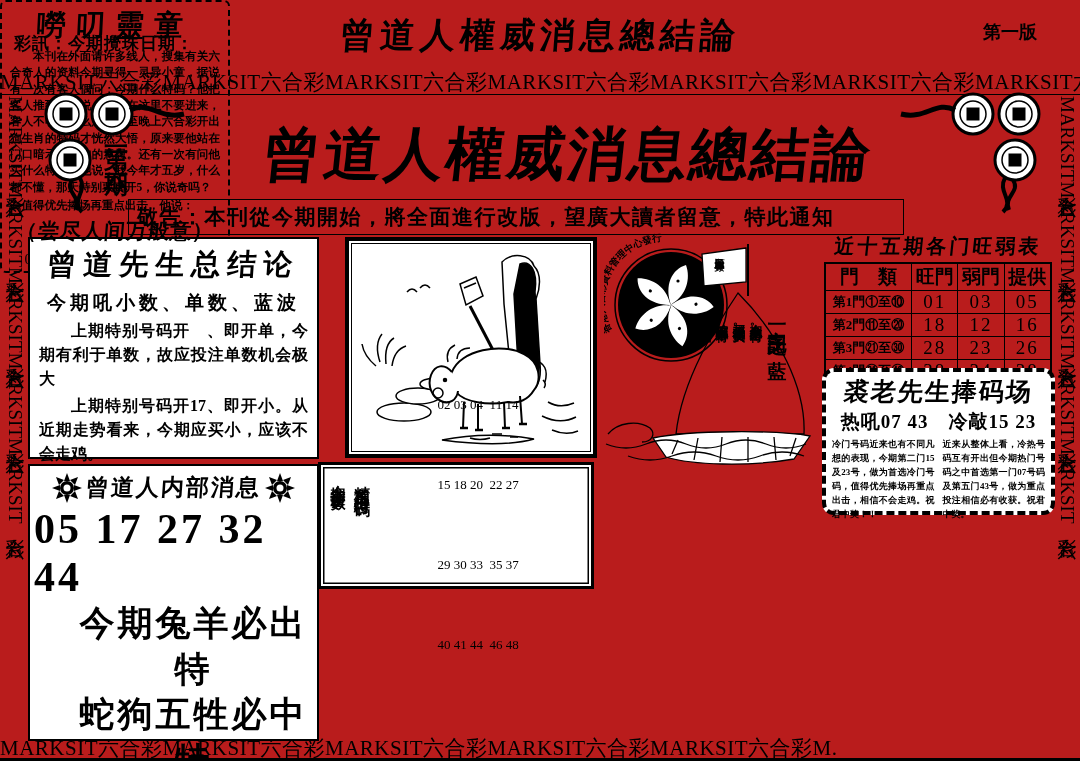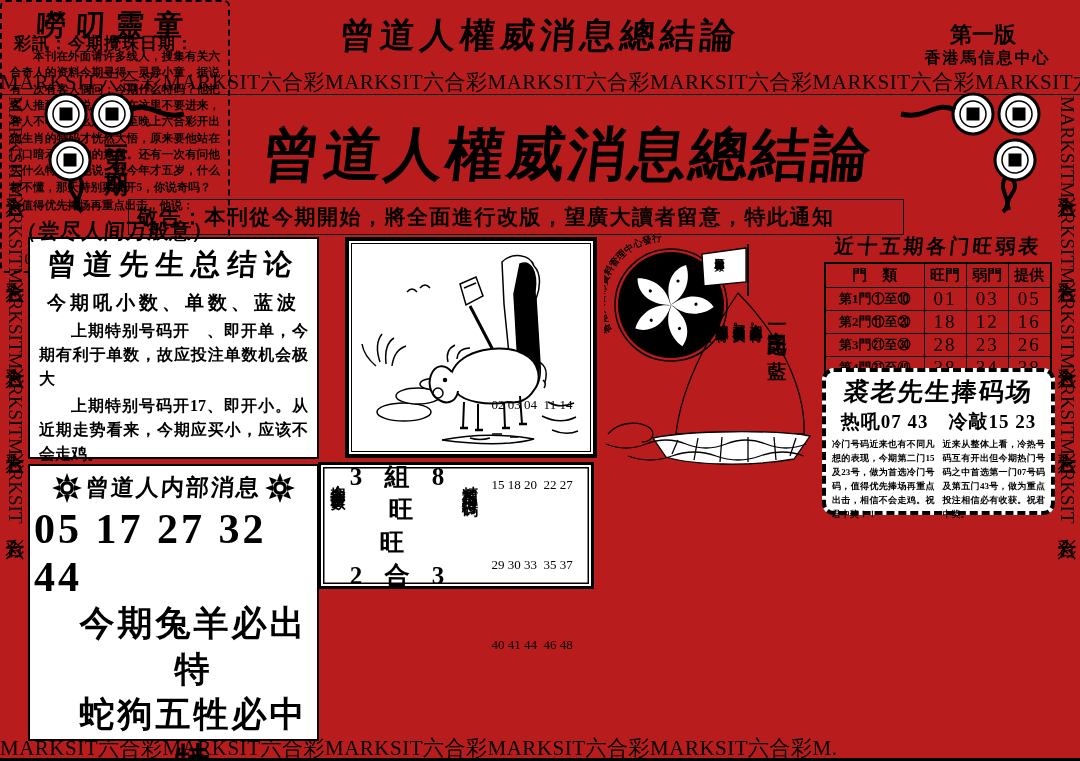--- a/index.html
+++ b/index.html
@@ -5,21 +5,21 @@
   *{box-sizing:border-box;margin:0;padding:0;}
   html,body{background:#777;}
   .page{position:relative;width:1080px;height:761px;background:#b91c1c;color:#000;
         font-family:"Liberation Serif","DejaVu Serif",serif;overflow:hidden;}
   .vtext{writing-mode:vertical-rl;text-orientation:mixed;}
 
   
   .hdr-caixun{position:absolute;left:14px;top:32px;font-size:17px;font-weight:bold;letter-spacing:1px;}
   .hdr-title{position:absolute;left:290px;top:12px;width:500px;text-align:center;
              font-size:35px;font-weight:bold;letter-spacing:5px;transform:skewX(-4deg);}
-  .hdr-edition{position:absolute;left:950px;top:20px;width:120px;text-align:left;font-size:22px;font-weight:bold;}
+  .hdr-edition{position:absolute;left:950px;top:20px;width:120px;text-align:center;font-size:18px;font-weight:bold;}
   .hdr-agency{position:absolute;left:900px;top:48px;width:175px;text-align:center;font-size:16px;font-weight:bold;letter-spacing:2px;}
 
   
   .btop,.bbottom{position:absolute;left:0;width:1080px;height:24px;font-size:21px;line-height:23px;
                  white-space:nowrap;overflow:hidden;letter-spacing:.5px;}
   .btop{top:71px;border-bottom:1.5px solid #000;}
   .bbottom{top:737px;}
   .bleft,.bright{position:absolute;top:96px;width:26px;height:640px;font-size:19px;line-height:24px;overflow:hidden;}
   .bleft{left:1px;}
   .bright{left:1053px;}
@@ -61,21 +61,21 @@
   .pennant-text{position:absolute;left:714px;top:250px;height:44px;font-size:10px;font-weight:bold;line-height:11px;}
   .sail-text{position:absolute;left:696px;top:314px;height:152px;}
   .sail-slogan{font-size:19px;font-weight:bold;letter-spacing:2px;margin-bottom:2px;}
   .sail-col{font-size:12.5px;font-weight:bold;letter-spacing:1px;}
 
   
   .gt-wrap{position:absolute;left:824px;top:233px;width:228px;}
   .gt-title{text-align:center;font-size:20px;font-weight:bold;letter-spacing:3px;transform:skewX(-6deg);}
   .gt-wrap table{width:100%;border-collapse:collapse;border:2px solid #000;margin-top:2px;}
   .gt-wrap th,.gt-wrap td{border:1.5px solid #000;text-align:center;padding:0;}
-  .gt-wrap th{font-size:15px;font-weight:bold;height:24px;font-family:Liberation Serif, serif;}
+  .gt-wrap th{font-size:19px;font-weight:bold;height:24px;font-family:Liberation Serif, serif;}
   .gt-gate{font-size:13px;font-weight:bold;white-space:nowrap;text-align:left;padding-left:1px;}
   .gt-val{font-size:19px;letter-spacing:2px;height:22px;}
 
   
   .qiu{left:822px;top:368px;width:233px;height:147px;border:4px dashed #000;border-radius:12px;padding:3px 6px 0;}
   .qiu-title{text-align:center;font-size:25px;font-weight:bold;letter-spacing:2px;transform:skewX(-5deg);}
   .qiu-hot{text-align:center;font-size:19px;font-weight:bold;letter-spacing:1px;margin-top:1px;}
   .qiu-cols{display:flex;gap:8px;margin-top:3px;}
   .qiu-col{flex:1;font-size:9px;font-weight:bold;line-height:1.55;text-align:justify;}
 
@@ -101,21 +101,20 @@
   svg{display:block;}
 </style>
 </head>
 <body>
 
 <div class="page">
 
   <div class="hdr-caixun">彩訊：今期攪珠日期：</div>
   <div class="hdr-title">曾道人權威消息總結論</div>
   <div class="hdr-edition">第一版</div>
-  <div class="hdr-agency">香港馬信息中心</div>
 
   <div class="btop">MARKSIT六合彩MARKSIT六合彩MARKSIT六合彩MARKSIT六合彩MARKSIT六合彩MARKSIT六合彩MARKSIT六合彩MARKSIT六合彩</div>
   <div class="bbottom">MARKSIT六合彩MARKSIT六合彩MARKSIT六合彩MARKSIT六合彩MARKSIT六合彩M.</div>
   <div class="bleft vtext">MARKSIT六合彩MARKSIT六合彩MARKSIT六合彩MARKSIT六合彩MARKSIT六合彩</div>
   <div class="bright vtext">MARKSIT六合彩MARKSIT六合彩MARKSIT六合彩MARKSIT六合彩MARKSIT六合彩</div>
   <div class="bottom-bar"></div>
 
   <svg class="coins coins-l" width="165" height="122" viewBox="0 0 165 122">
     <g stroke="#000" fill="#fff">
       <circle cx="42" cy="22" r="20" stroke-width="3"></circle>
@@ -295,25 +294,20 @@
     <div class="qiu-title">裘老先生捧码场</div>
     <div class="qiu-hot">热吼07 43　冷敲15 23</div>
     <div class="qiu-cols">
       <div class="qiu-col">冷门号码近来也有不同凡想的表现，今期第二门15及23号，做为首选冷门号码，值得优先捧场再重点出击，相信不会走鸡。祝君中奖！！</div>
       <div class="qiu-col">近来从整体上看，冷热号码互有开出但今期热门号码之中首选第一门07号码及第五门43号，做为重点投注相信必有收获。祝君中奖。</div>
     </div>
   </div>
 
   <div class="box lucky">
     <div class="lk-label vtext">今期幸運吉數</div>
-    <div class="lk-center">
-      <div class="lk-l1">3 組 8</div>
-      <div class="lk-l2">旺 旺</div>
-      <div class="lk-l3">2 合 3</div>
-    </div>
     <div class="lk-right vtext">精選不出特碼</div>
     <div class="lk-nums">
       <div>02 03 04  11 14</div>
       <div>15 18 20  22 27</div>
       <div>29 30 33  35 37</div>
       <div>40 41 44  46 48</div>
     </div>
   </div>
 
   <div class="child">

